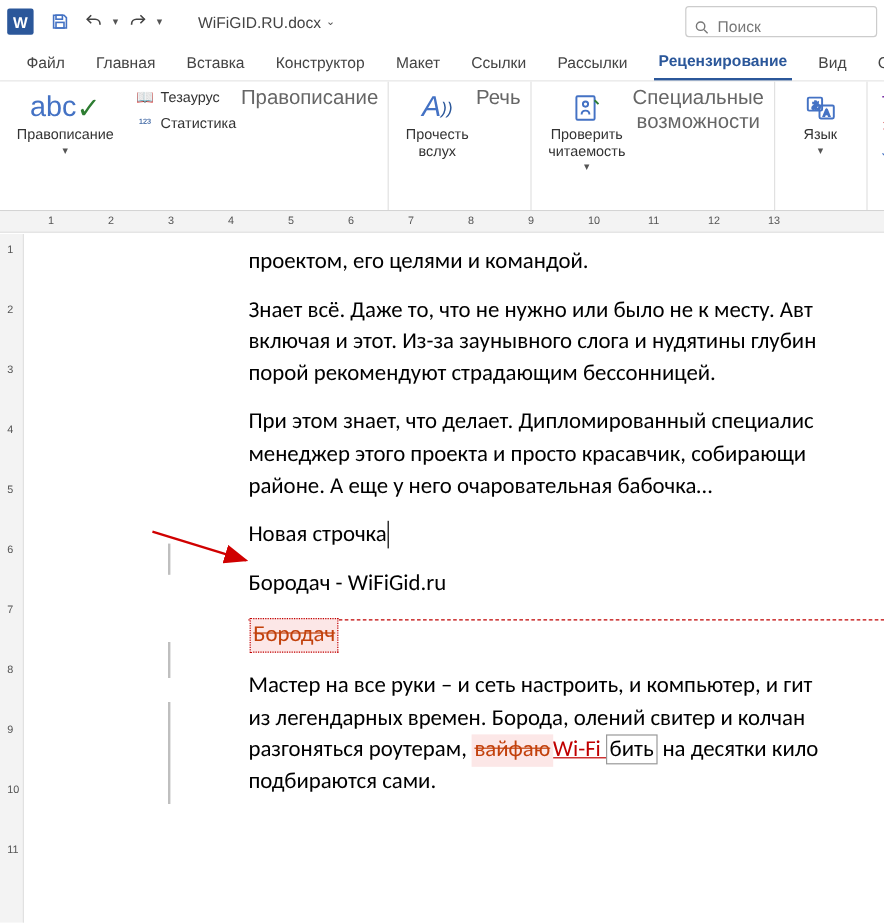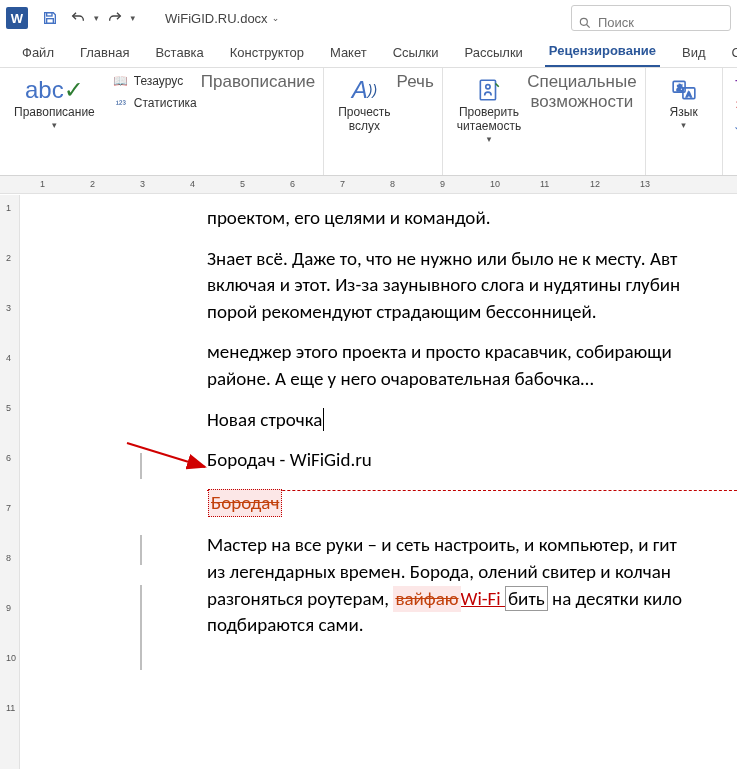--- a/index.html
+++ b/index.html
@@ -343,20 +343,21 @@
 
     <div class="change-bar" style="top:258px; height:26px;"></div>
     <div class="change-bar" style="top:340px; height:30px;"></div>
     <div class="change-bar" style="top:390px; height:85px;"></div>
 
     <div class="text-col">
       <p class="para">проектом, его целями и командой.</p>
       <p class="para" style="margin-bottom:0;">Знает всё. Даже то, что не нужно или было не к месту. Авт</p>
       <p class="para" style="margin-bottom:0;">включая и этот. Из-за заунывного слога и нудятины глубин</p>
       <p class="para">порой рекомендуют страдающим бессонницей.</p>
+      <p class="para" style="margin-bottom:0;">При этом знает, что делает. Дипломированный специалис</p>
       <p class="para" style="margin-bottom:0;">менеджер этого проекта и просто красавчик, собирающи</p>
       <p class="para">районе. А еще у него очаровательная бабочка…</p>
       <p class="para"><span>Новая строчка</span><span class="cursor"></span></p>
       <p class="para">Бородач - WiFiGid.ru</p>
 
       <div style="position:relative; margin-bottom:14px;">
         <div class="del-line" style="width:540px;"></div>
         <p class="para del-block">
           <span class="del-word">Бородач</span>
         </p>

